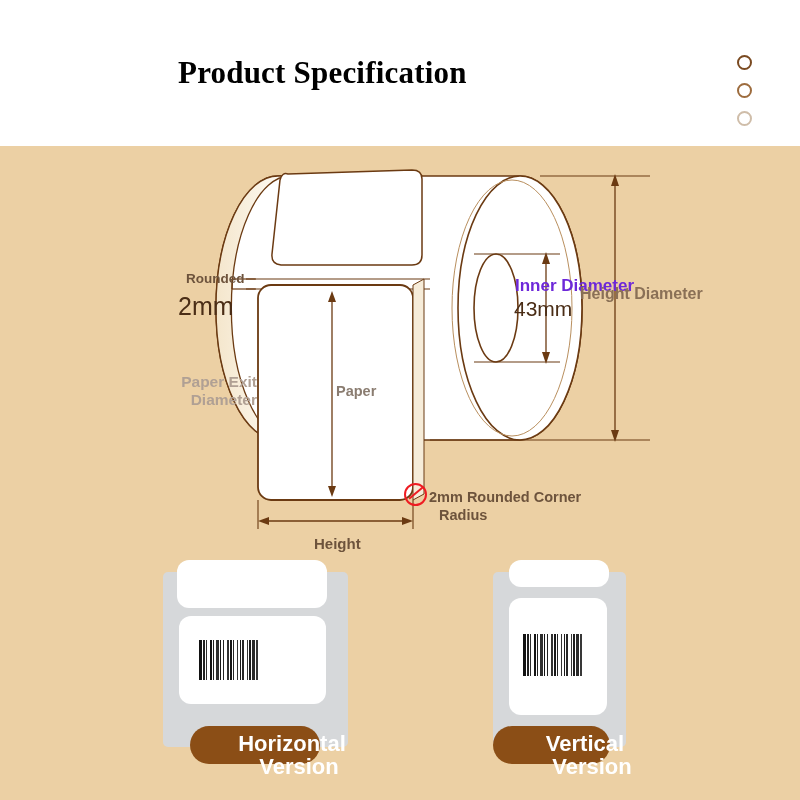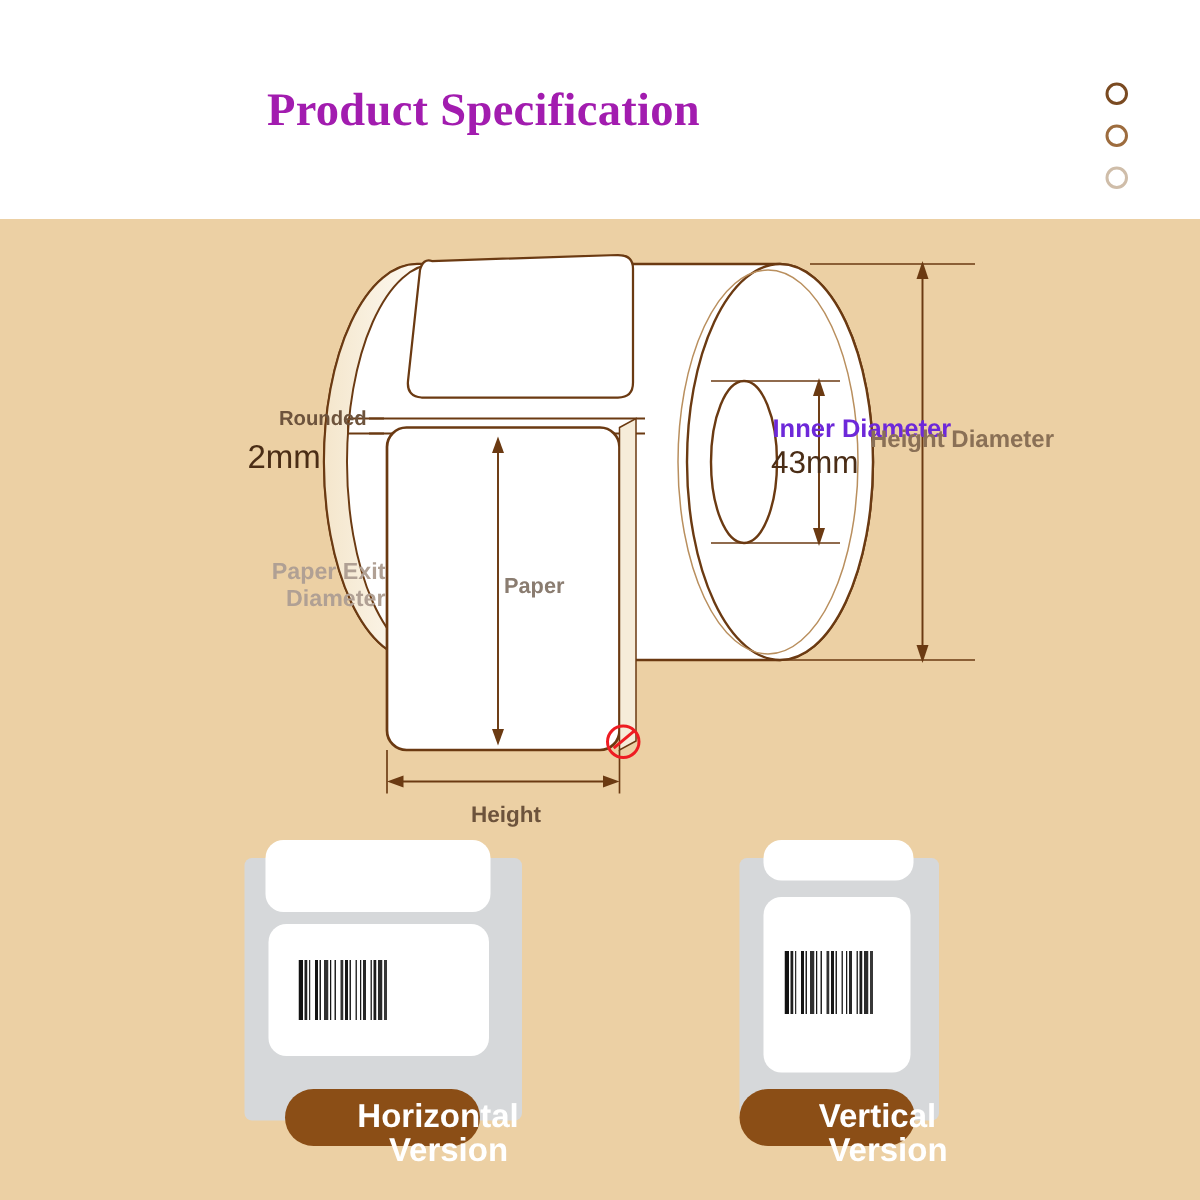--- a/index.html
+++ b/index.html
@@ -12,21 +12,21 @@
   #stage{position:relative;width:800px;height:800px;overflow:hidden;}
 
   
   .header{
     position:absolute;left:0;top:0;width:800px;height:146px;
     background:#ffffff;
   }
   .header-title{
     position:absolute;left:178px;top:54px;width:470px;
     font-size:31px;font-weight:bold;line-height:1.22;
-    color:#a21caf;
+    color:#000000;
     font-family:"Liberation Serif","DejaVu Serif",serif;
     letter-spacing:.2px;
   }
   .header-title .l2{display:block;padding-left:22px;}
   .dots{position:absolute;right:48px;top:55px;}
   .dot{
     width:11px;height:11px;border-radius:50%;
     border:2px solid #7a4a21;margin-bottom:13px;background:transparent;
   }
   .dot.d2{border-color:#9d6c3e;}
@@ -34,21 +34,21 @@
 
   
   .roll{position:absolute;left:0;top:146px;width:800px;height:420px;}
   .roll svg{position:absolute;left:0;top:0;}
 
   
   .dimlabel{position:absolute;color:#7b6450;font-weight:bold;white-space:nowrap;}
   .valuelabel{position:absolute;color:#4a2d16;white-space:nowrap;font-weight:normal;}
 
   #lbl-spacing{left:186px;top:271px;font-size:13.5px;color:#6d533c;}
-  #lbl-spacing-val{left:165px;top:292px;font-size:22px;color:#4a2d16;}
+  #lbl-spacing-val{left:178px;top:292px;font-size:25px;color:#4a2d16;}
   #lbl-inner{left:515px;top:276px;font-size:17px;color:#6d28d9;}
   #lbl-inner-val{left:514px;top:297px;font-size:21px;color:#4a2d16;}
   #lbl-outer{left:580px;top:285px;font-size:16px;color:#8a7056;}
   #lbl-height{left:336px;top:383px;font-size:14.5px;color:#8a7c70;}
   #lbl-width{left:314px;top:535px;font-size:15px;color:#6d533c;}
   #lbl-corner{left:429px;top:488px;font-size:14.5px;color:#6d533c;line-height:1.25;}
   #lbl-corner .l2{display:block;padding-left:10px;}
 
   
   .exit-arrow{position:absolute;left:140px;top:360px;width:120px;height:140px;}
@@ -171,20 +171,24 @@
 
   <div class="dimlabel" id="lbl-inner">Inner Diameter</div>
   <div class="valuelabel" id="lbl-inner-val">43mm</div>
 
   <div class="dimlabel" id="lbl-outer">Height Diameter</div>
 
   <div class="dimlabel" id="lbl-height">Paper</div>
 
   <div class="dimlabel" id="lbl-width">Height</div>
 
+  <div class="dimlabel" id="lbl-corner">
+    <span>2mm Rounded Corner</span>
+    <span class="l2">Radius</span>
+  </div>
 
   <div id="lbl-exit">
     <span>Paper Exit</span>
     <span class="l2">Diameter</span>
   </div>
 
   <div class="red-circle">
     <div class="slash"></div>
   </div>
 

